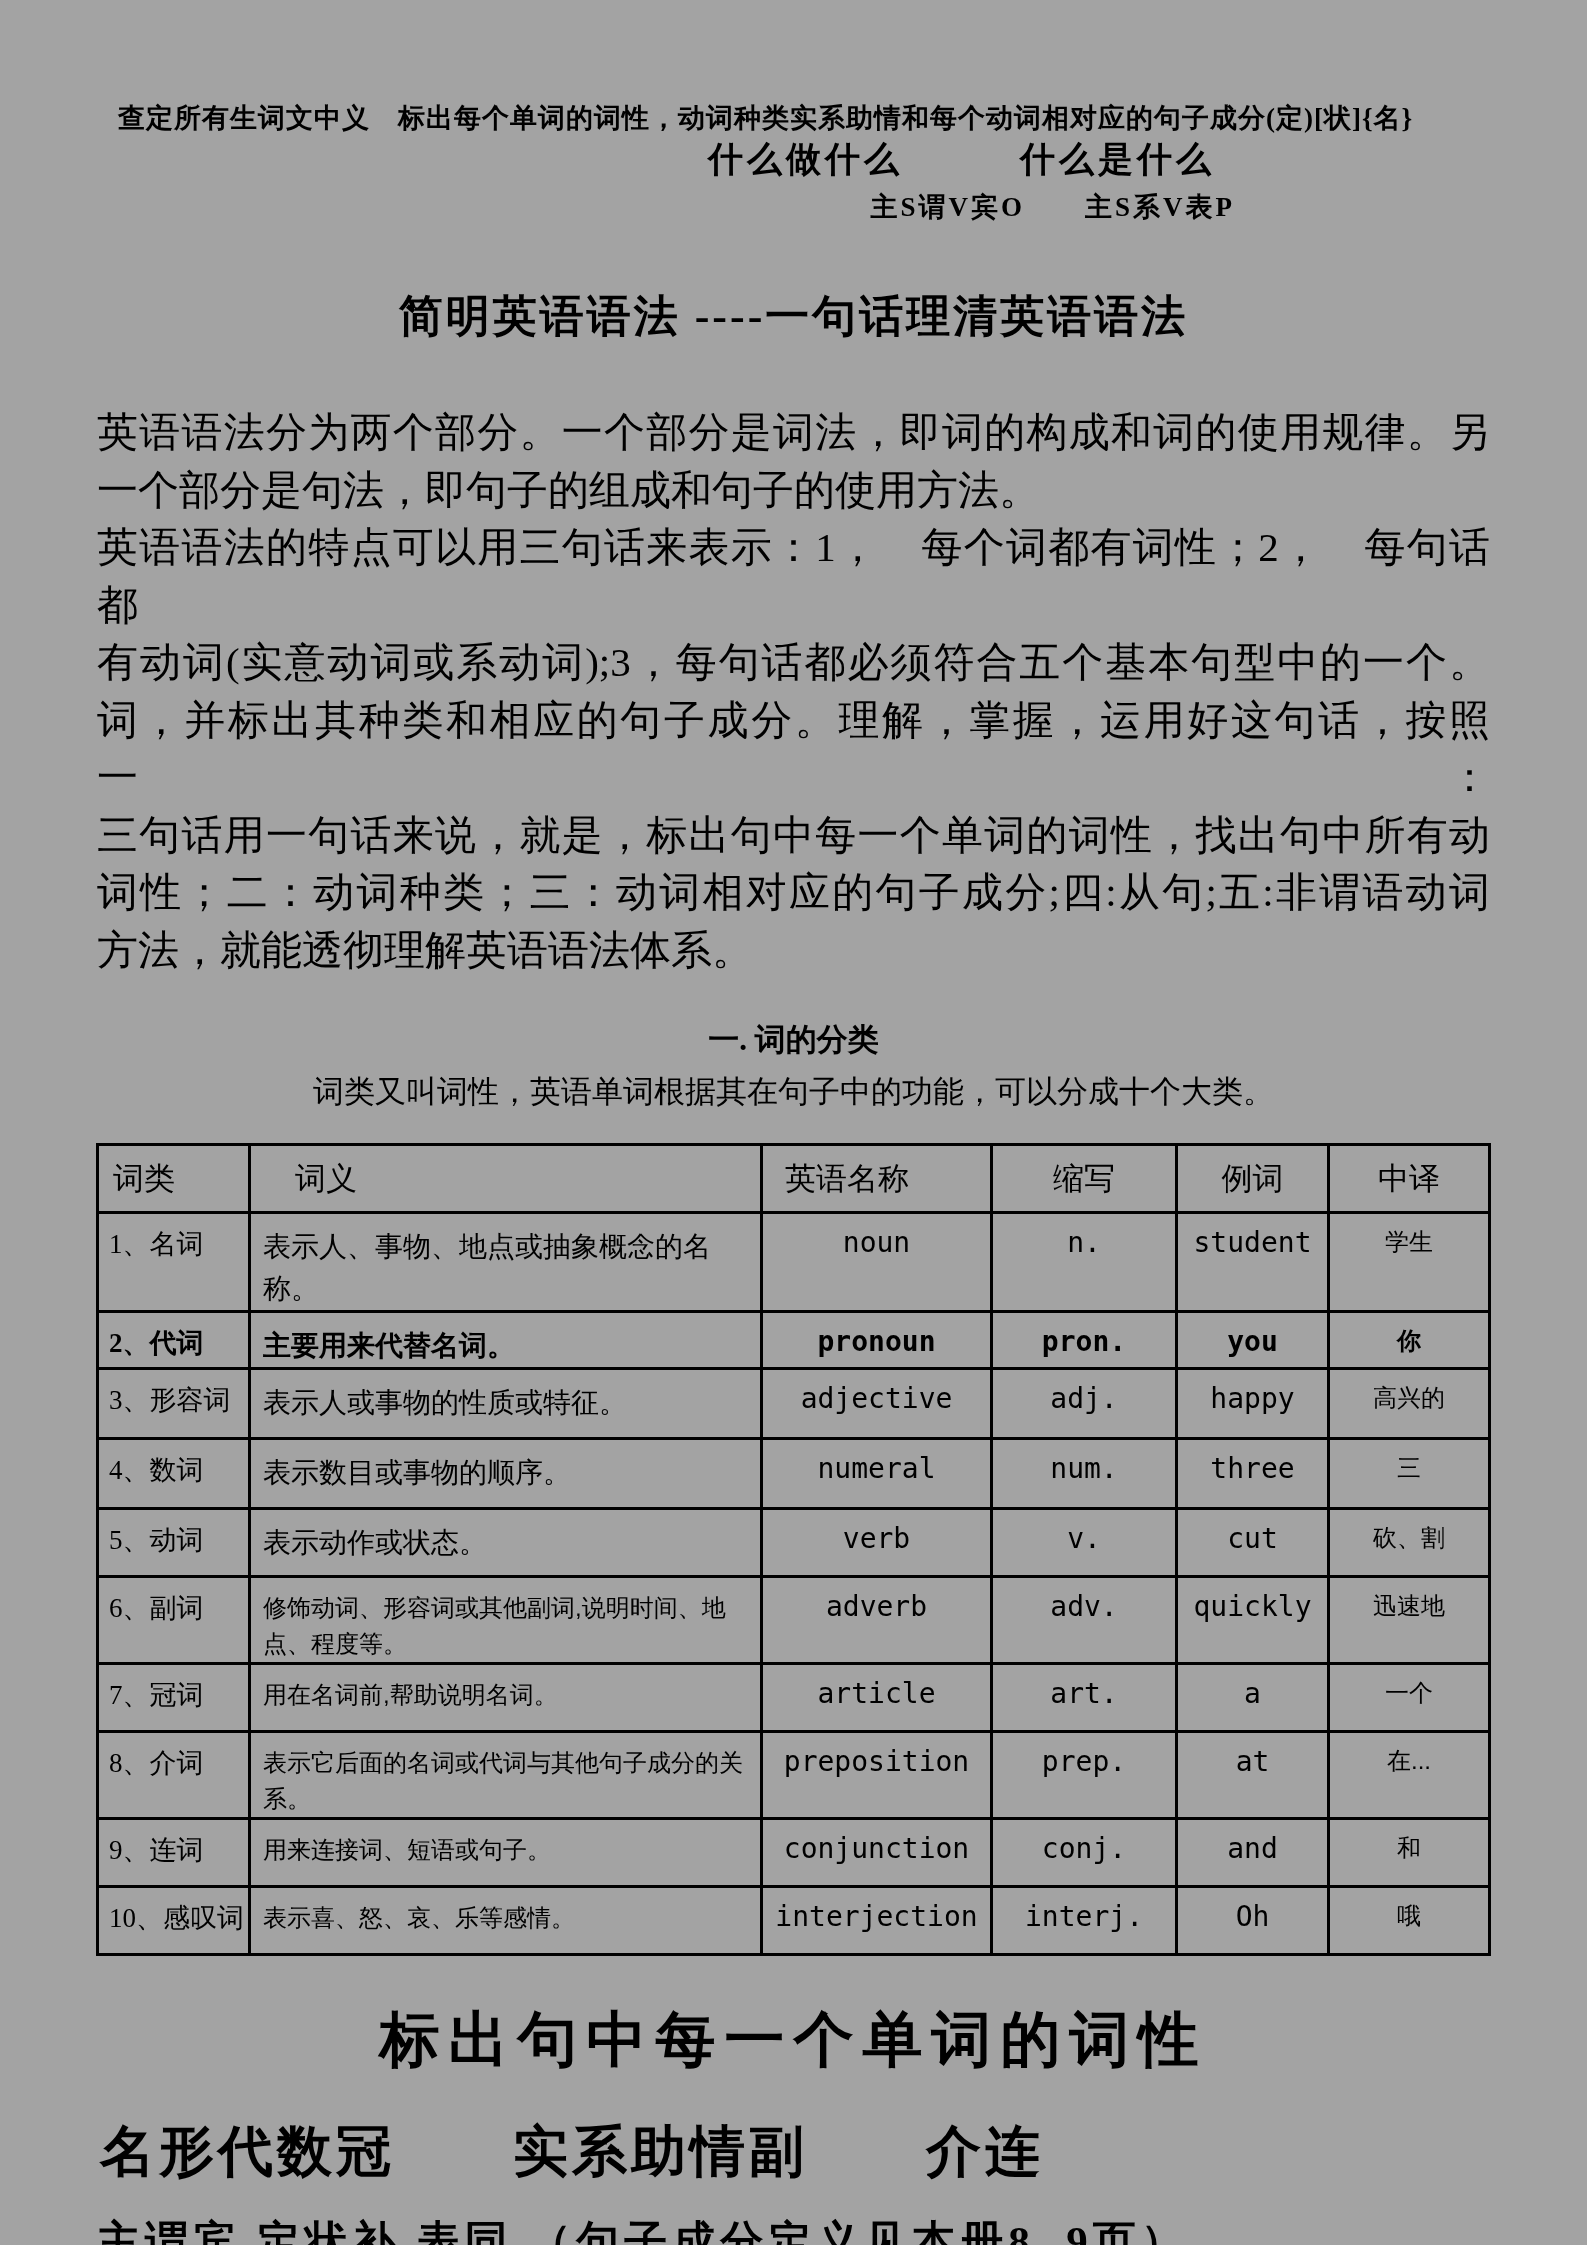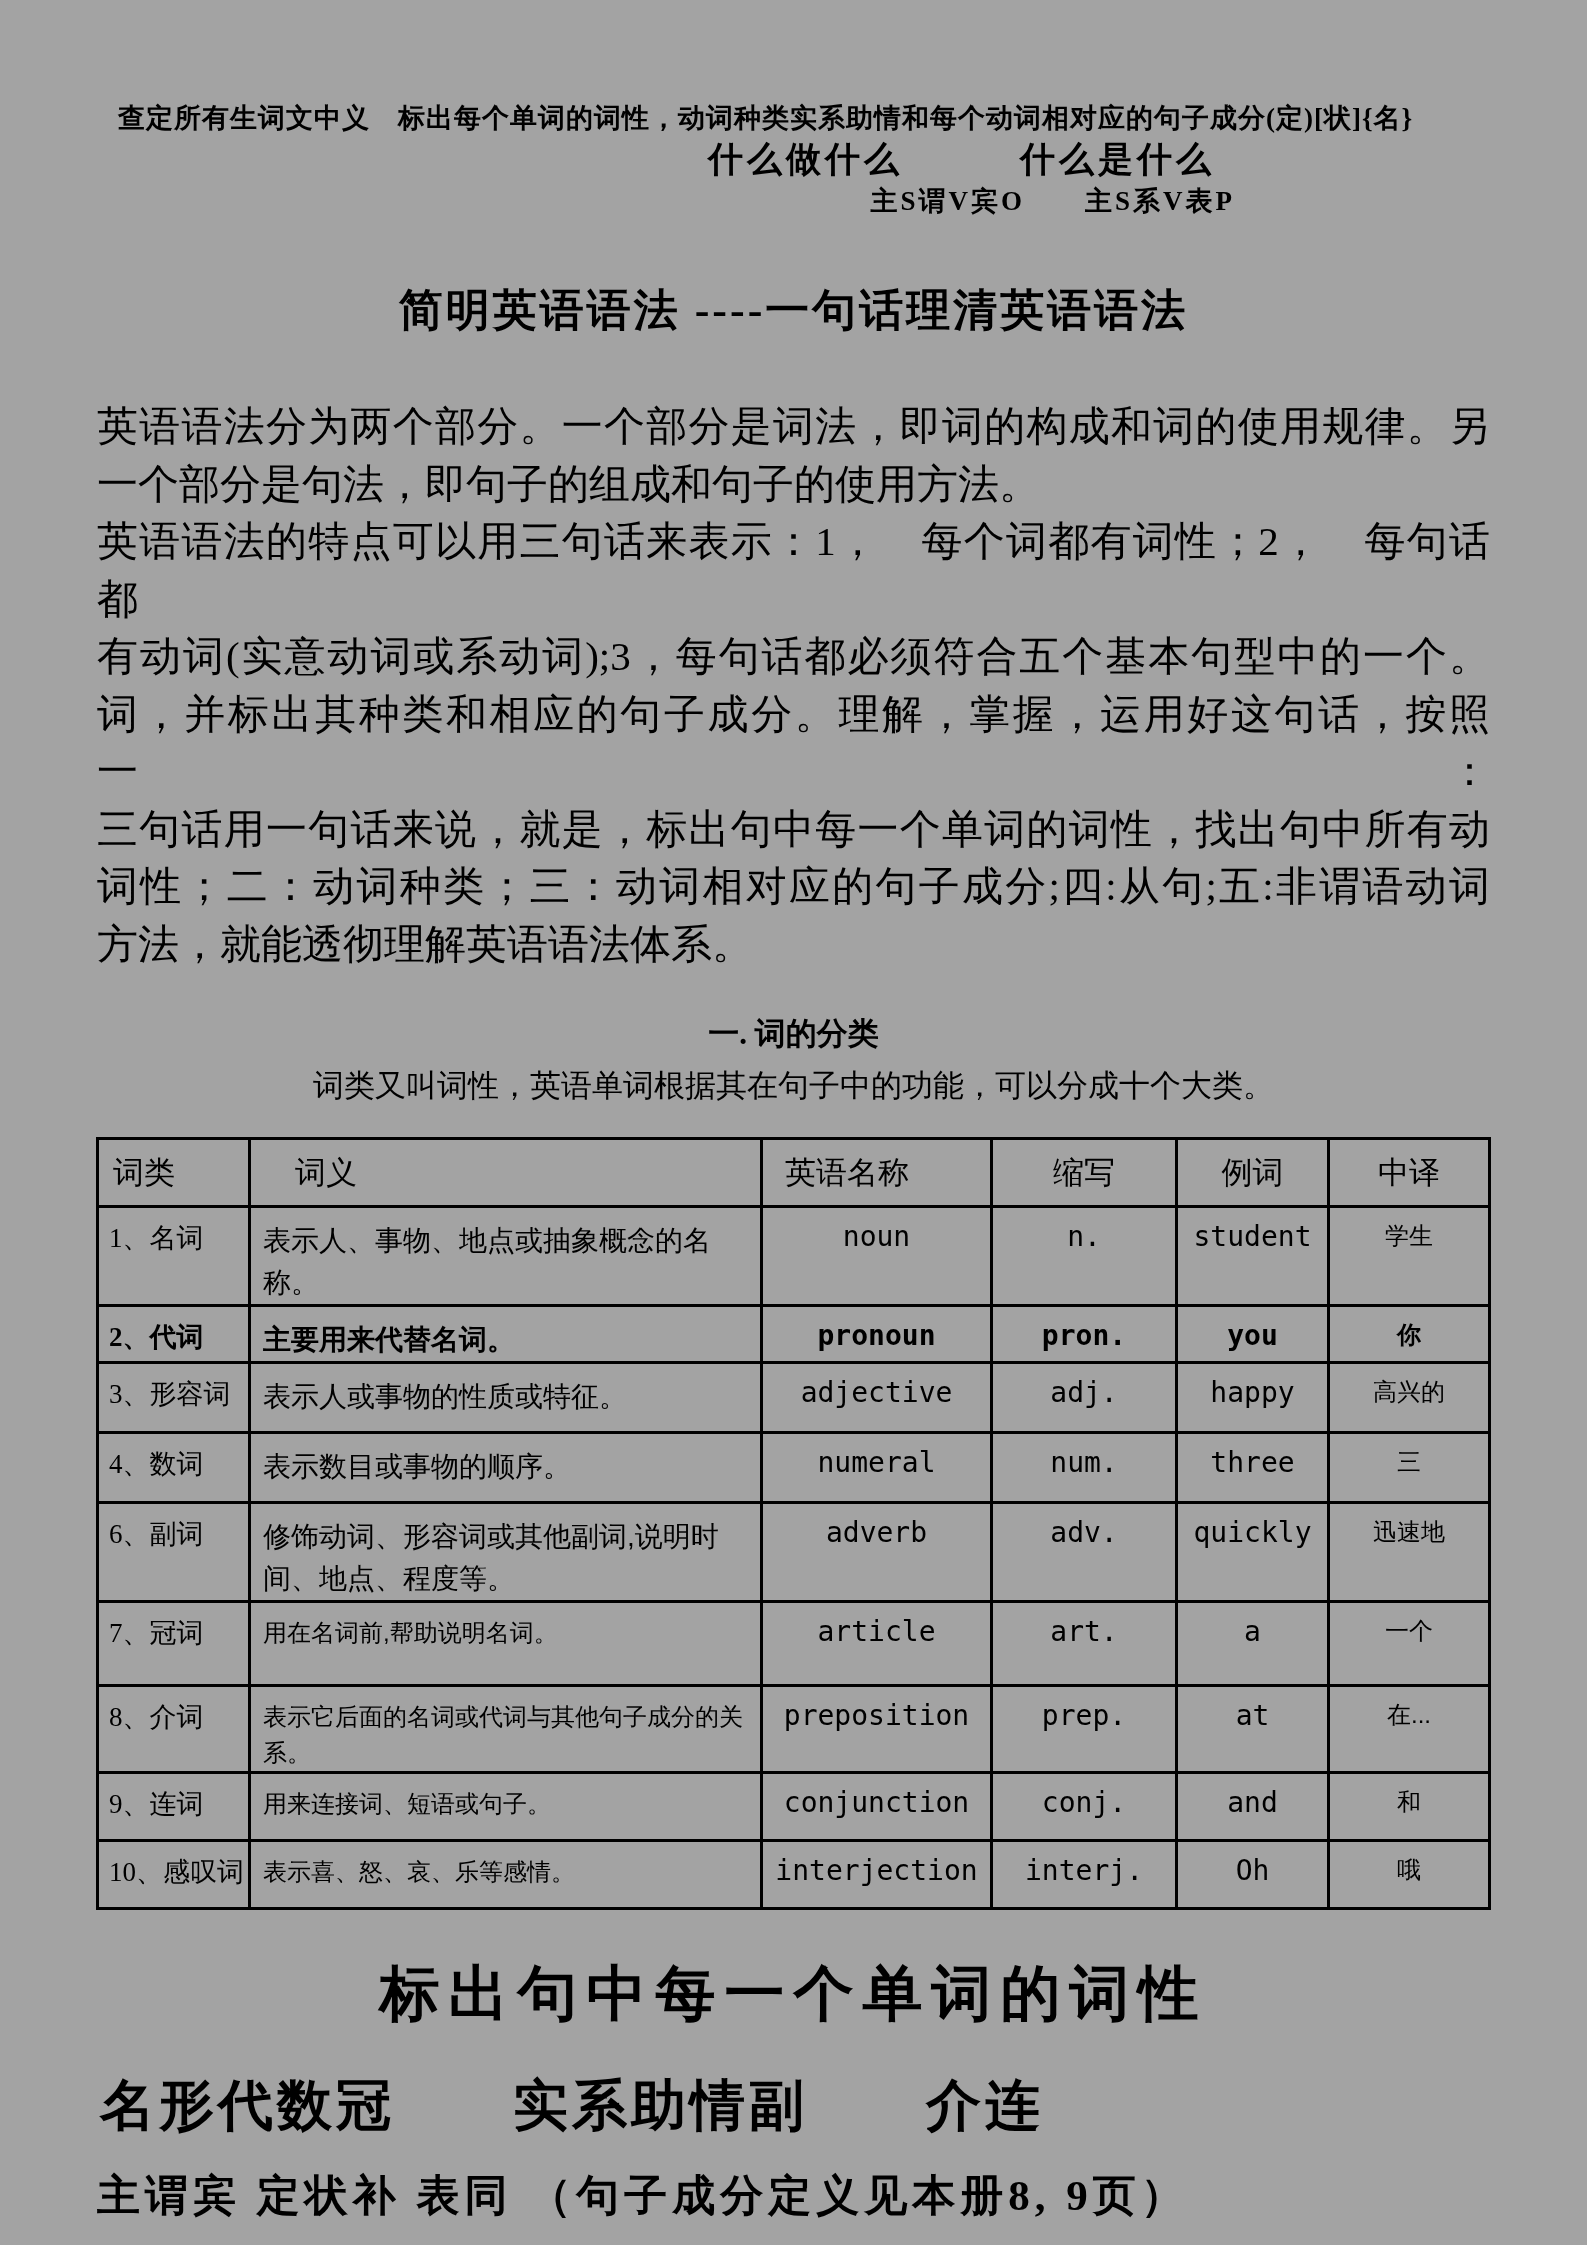--- a/index.html
+++ b/index.html
@@ -10,21 +10,21 @@
     margin:0 auto;
     background:#a3a3a3;
     color:#000000;
     font-family:"Liberation Serif","DejaVu Serif",serif;
     overflow:hidden;
   }
   
   .annotation { padding:100px 100px 0 118px; font-weight:bold; }
   .annotation .line1 { font-size:27px; letter-spacing:1px; white-space:nowrap; }
   .annotation .line2 { font-size:35px; text-align:right; padding-right:272px; letter-spacing:4px; }
-  .annotation .line3 { font-size:27px; text-align:right; padding-right:252px; letter-spacing:3px; }
+  .annotation .line3 { font-size:27px; text-align:right; padding-right:252px; margin-top:6px; letter-spacing:3px; }
 
   
   .doc-title { margin-top:62px; text-align:center; font-size:44px; font-weight:bold; letter-spacing:3px; }
 
   
   .body-block { margin:58px 97px 0 97px; font-size:41px; line-height:57.5px; }
   .body-line { text-align:justify; text-align-last:justify; white-space:normal; }
   .body-line.para-end { text-align-last:left; }
 
   
@@ -152,20 +152,28 @@
         </tr>
         <tr>
           <td class="cat">4、数词</td>
           <td class="meaning">表示数目或事物的顺序。</td>
           <td class="eng">numeral</td>
           <td class="abbr">num.</td>
           <td class="example">three</td>
           <td class="trans">三</td>
         </tr>
         <tr>
+          <td class="cat">5、动词</td>
+          <td class="meaning">表示动作或状态。</td>
+          <td class="eng">verb</td>
+          <td class="abbr">v.</td>
+          <td class="example">cut</td>
+          <td class="trans">砍、割</td>
+        </tr>
+        <tr>
           <td class="cat">6、副词</td>
           <td class="meaning">修饰动词、形容词或其他副词,说明时间、地点、程度等。</td>
           <td class="eng">adverb</td>
           <td class="abbr">adv.</td>
           <td class="example">quickly</td>
           <td class="trans">迅速地</td>
         </tr>
         <tr>
           <td class="cat">7、冠词</td>
           <td class="meaning">用在名词前,帮助说明名词。</td>

